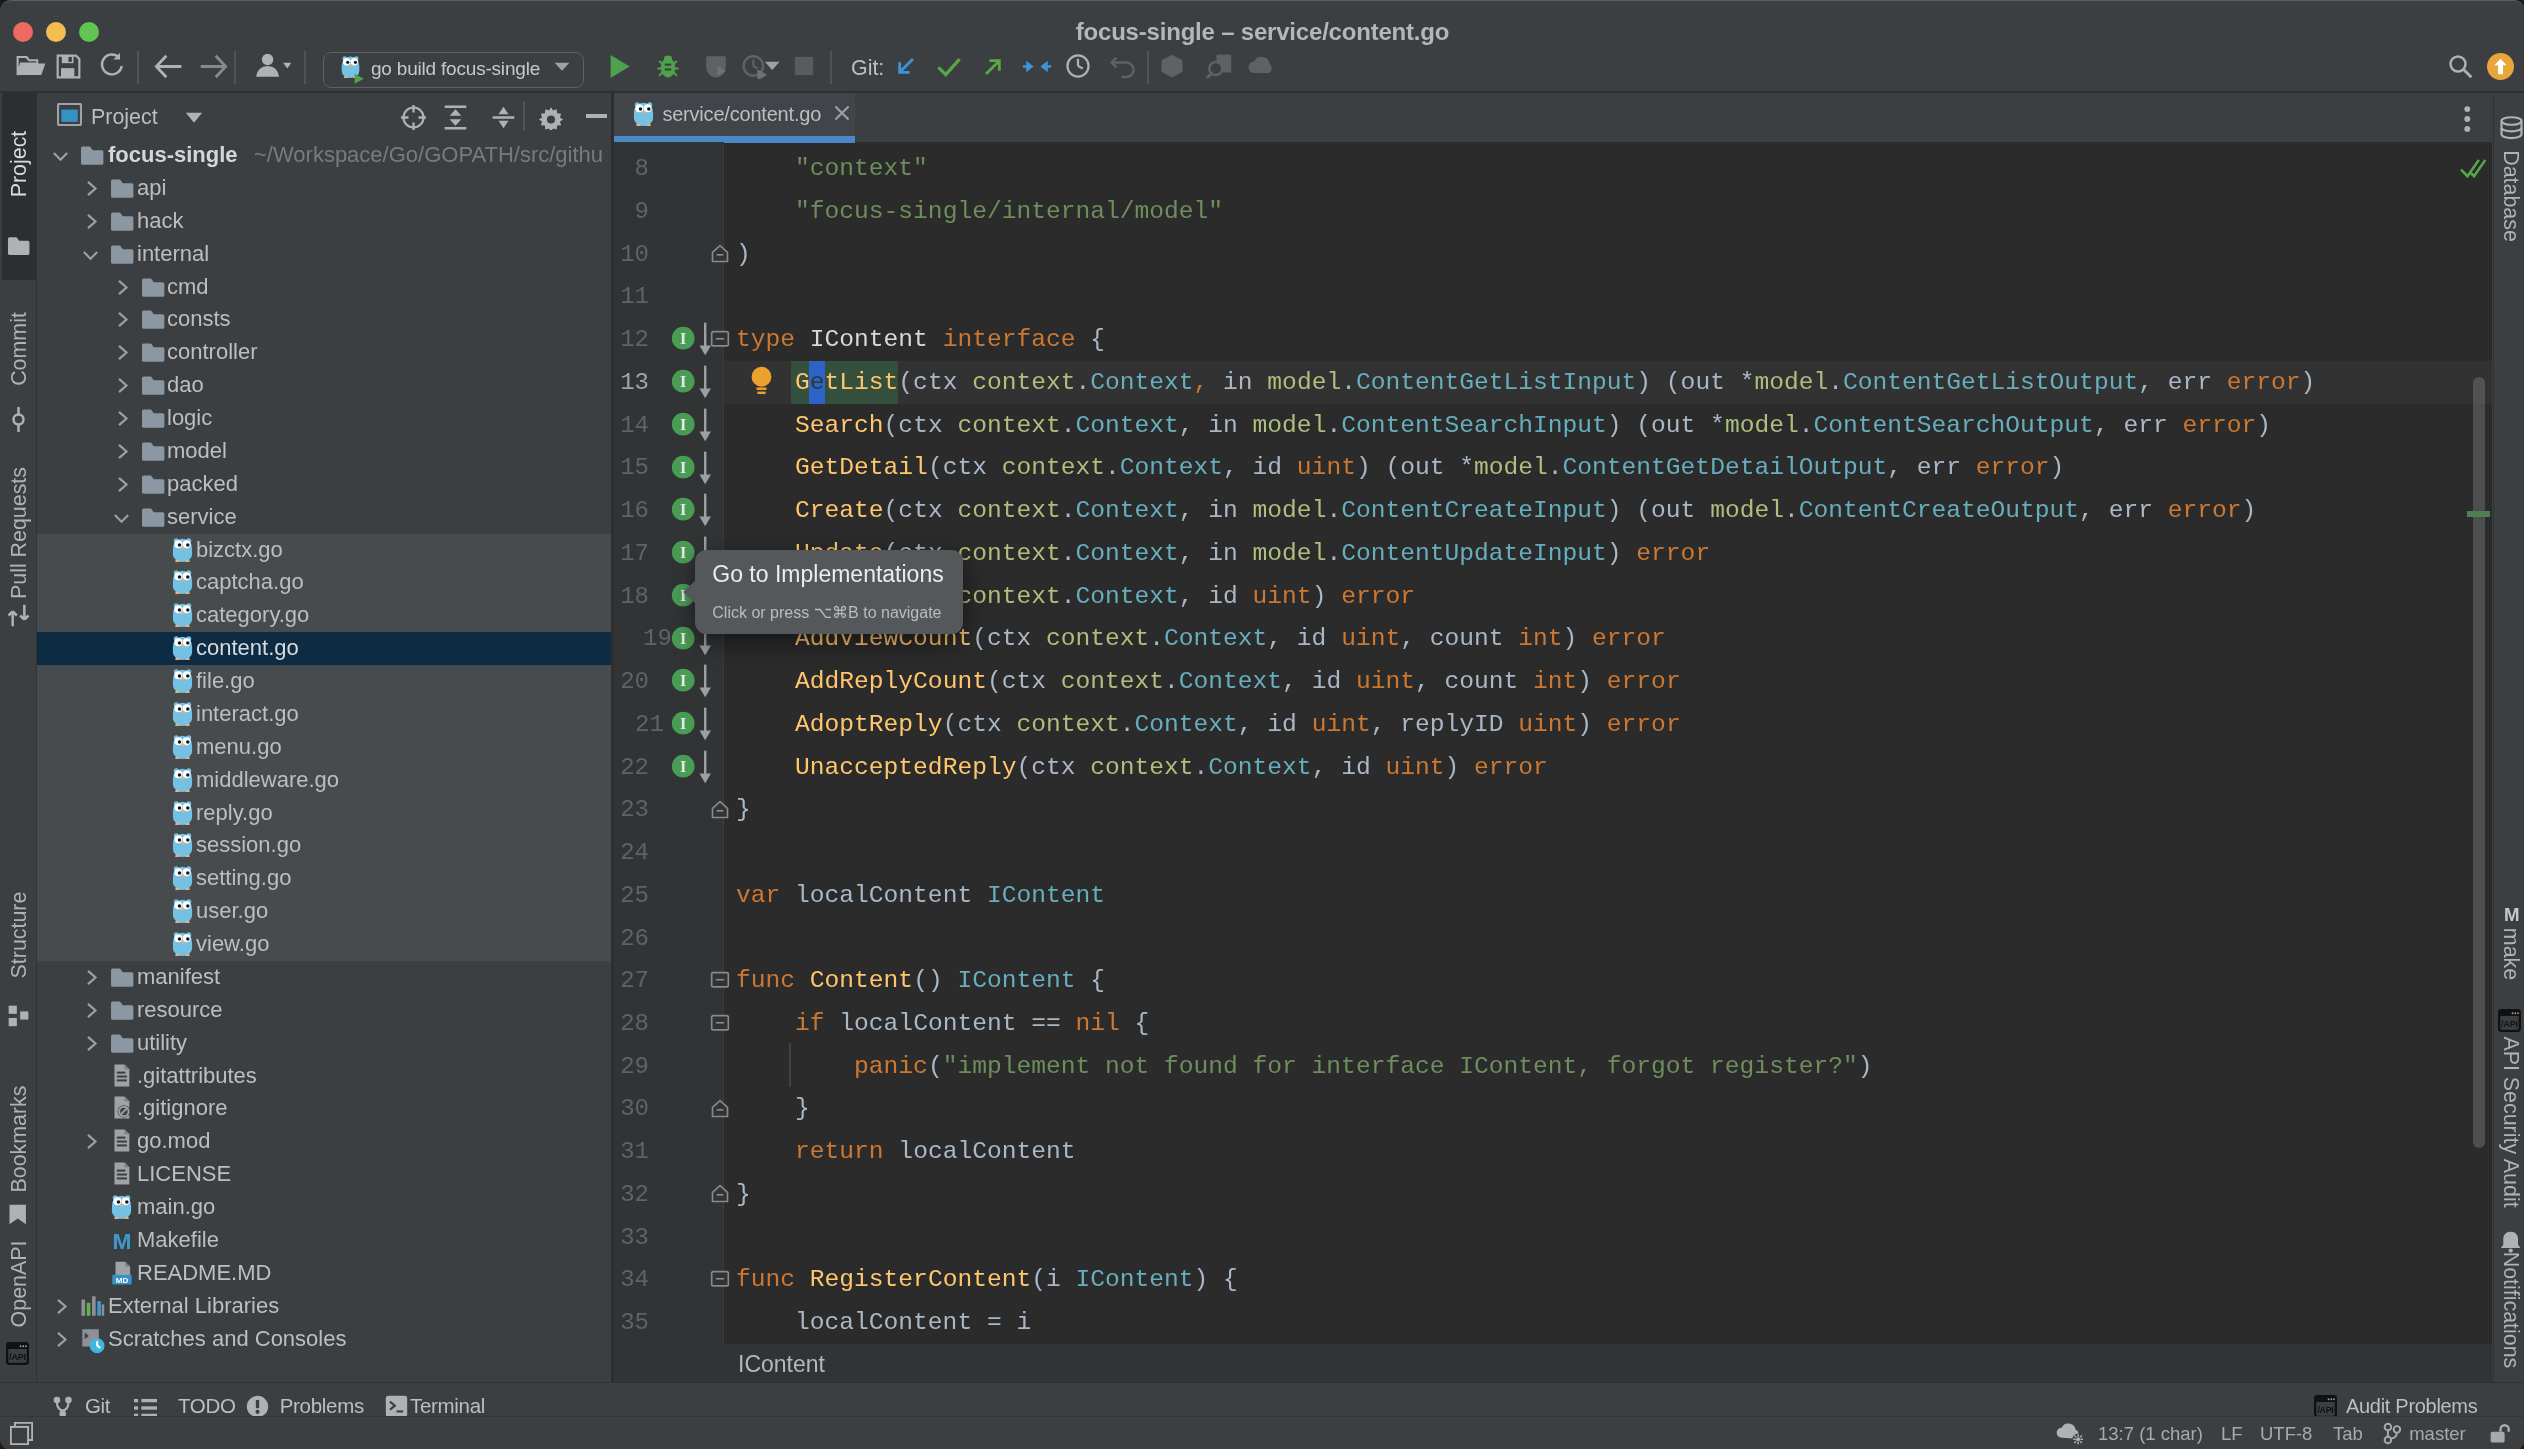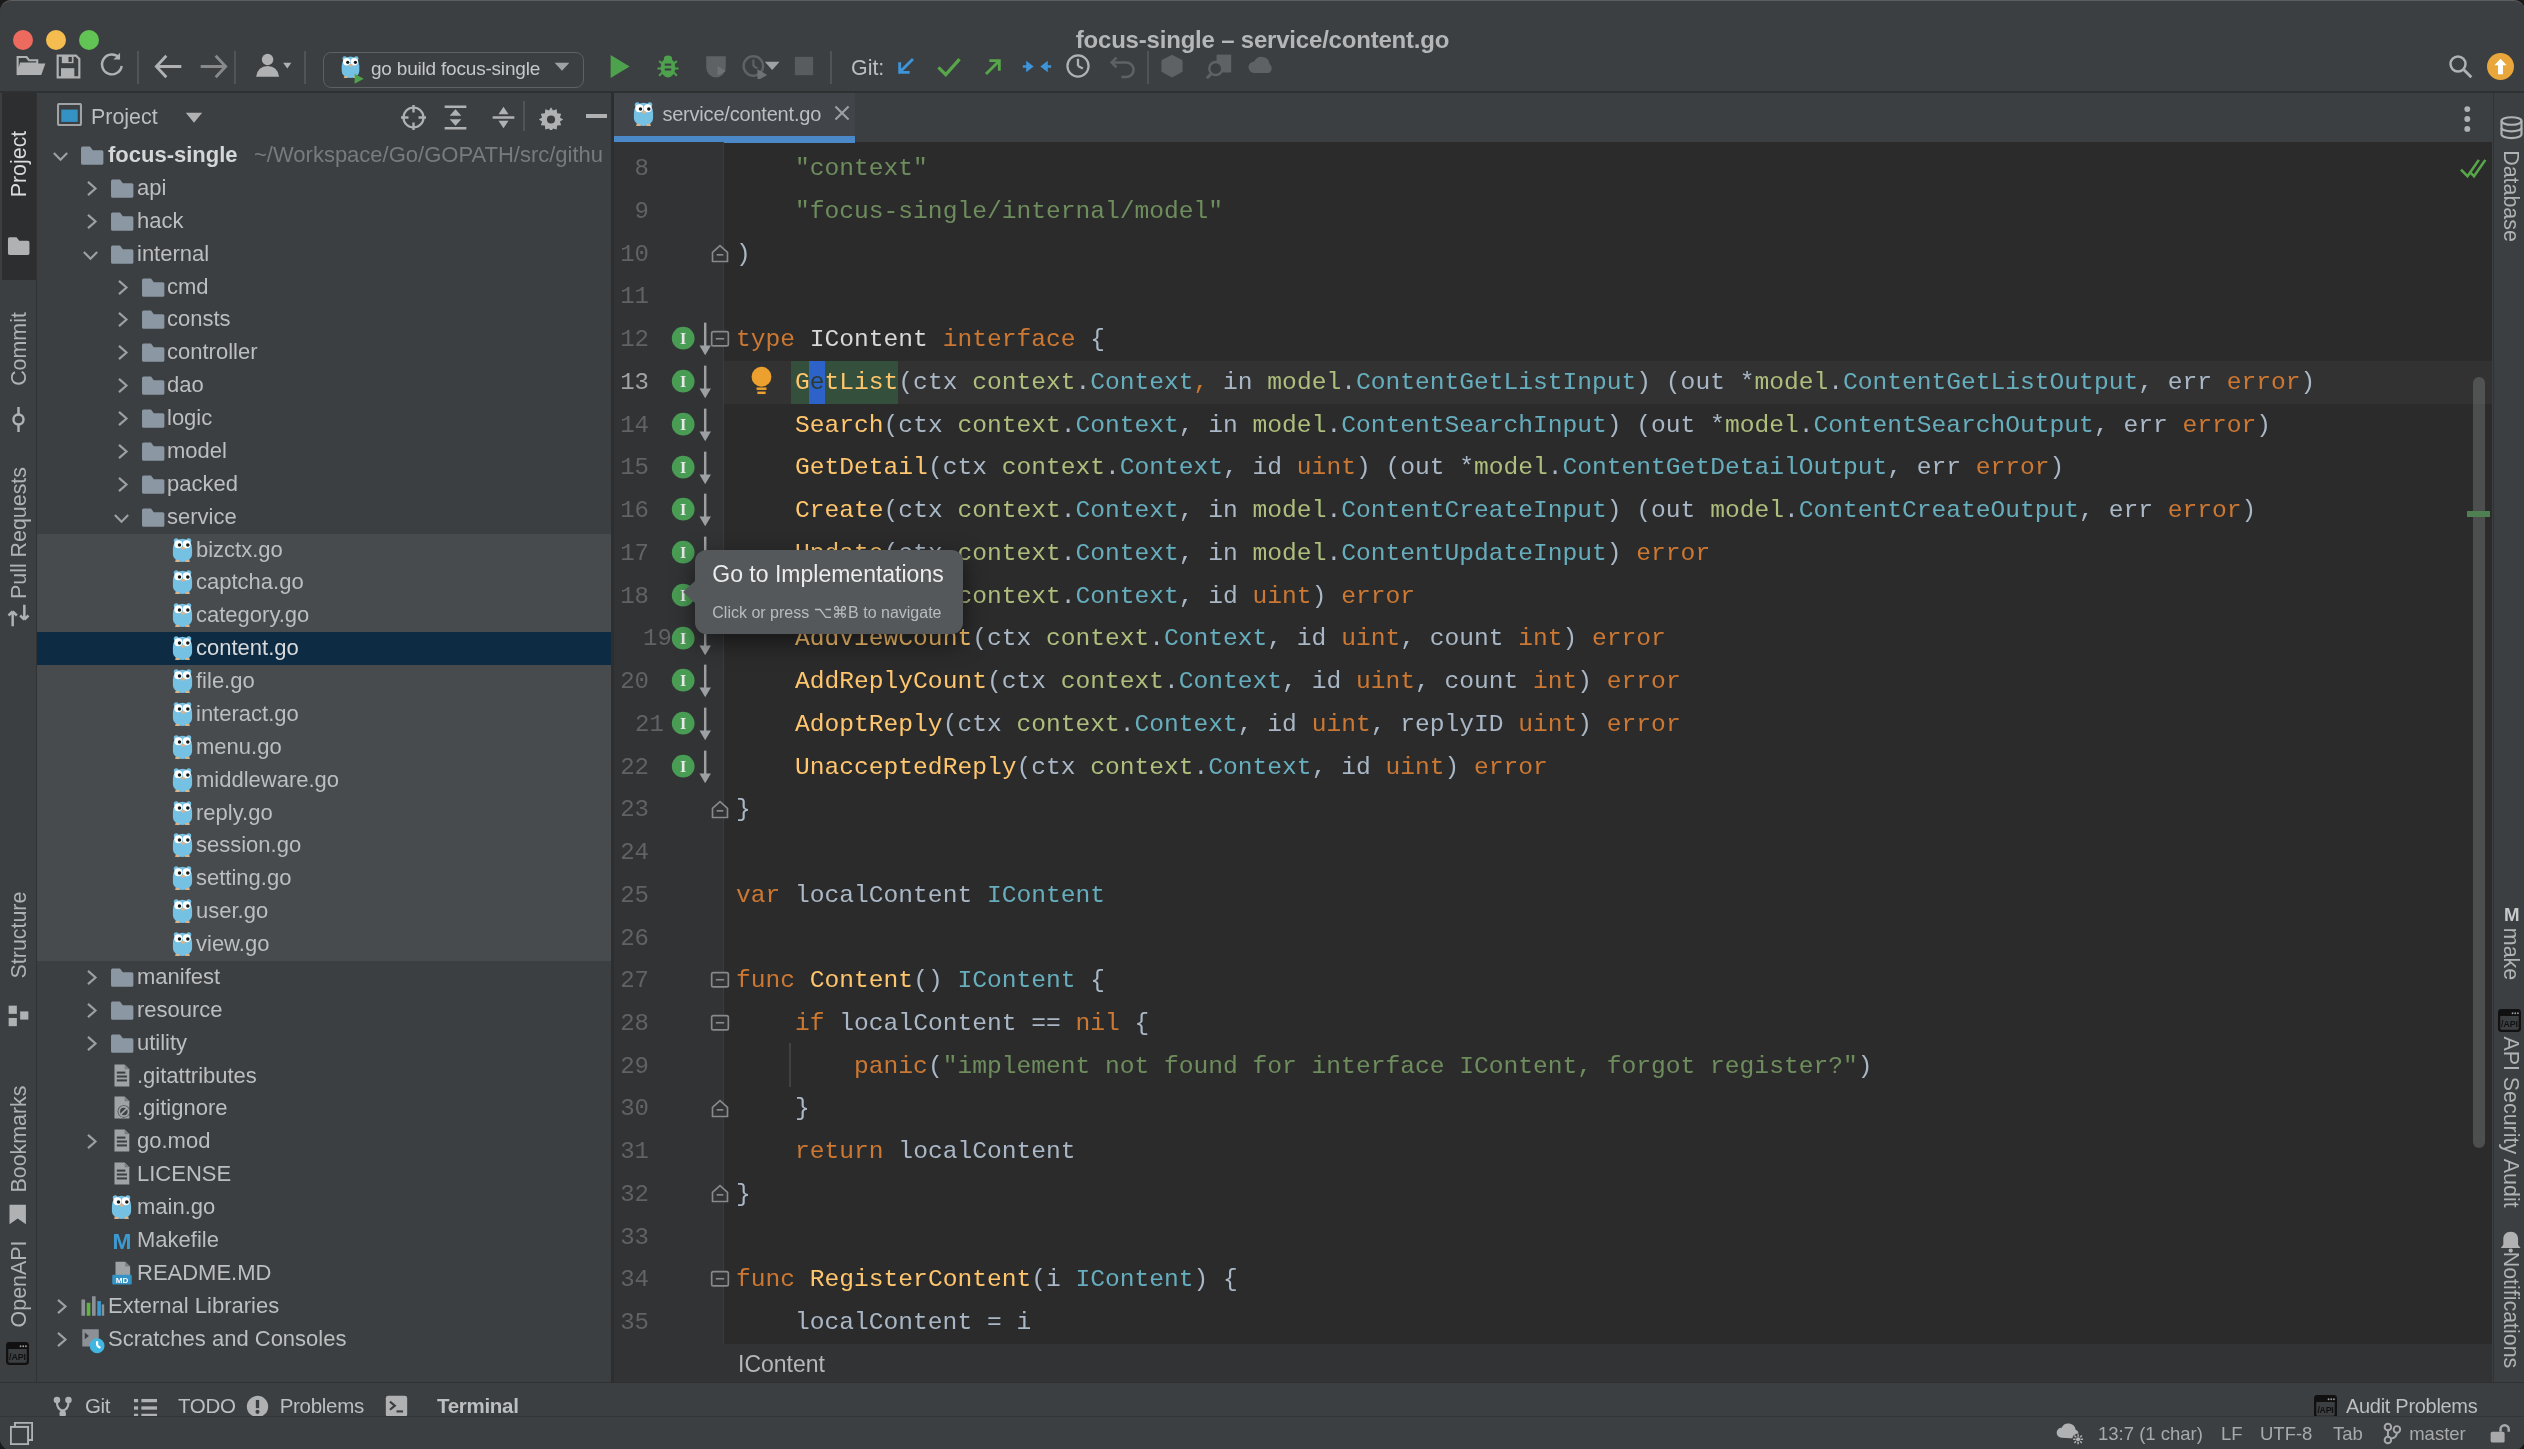--- a/index.html
+++ b/index.html
@@ -1,21 +1,21 @@
 <!DOCTYPE html>
 <html style="font-size:13px"><head><meta charset="utf-8"><title>focus-single</title>
 <style>
 * { margin:0; padding:0; box-sizing:border-box; }
 html,body { width:2525px; height:1450px; background:#1a1a1a; overflow:hidden; }
 body { font-family:"Liberation Sans", sans-serif; }
 #win { position:absolute; left:0; top:0; width:2525px; height:1450px; background:#3c3f41;
   border-radius:11.5px; overflow:hidden; border-top:1.6px solid #5c5e60;}
 .abs { position:absolute; }
 
-#titlebar { position:absolute; left:0; top:16px; width:2203px; height:38px; }
+#titlebar { position:absolute; left:0; top:8px; width:2203px; height:38px; }
 .tl { position:absolute; top:13px; width:20px; height:20px; border-radius:50%; }
 #title { position:absolute; left:0; top:9px; width:2525px; text-align:center;
   color:#b4b6b8; font-size:24px; font-weight:bold; letter-spacing:-0.2px; }
 #toolbar { position:absolute; left:0; top:38px; width:2525px; height:54px; }
 .sep { position:absolute; top:11.5px; width:1.6px; height:33px; background:#515355; }
 .ticon { position:absolute; top:0; height:54px; display:flex; align-items:center; }
 
 #leftrail { position:absolute; left:0; top:92px; width:36px; height:1289px; background:#3c3f41; }
 .vlabL { position:absolute; color:#b0b2b4; font-size:21.4px; white-space:nowrap;
   transform:translate(-50%,-50%) rotate(-90deg); }
@@ -1043,21 +1043,21 @@
           <circle cx="14" cy="20.5" r="2.5" fill="#3c3f41"></circle>
         </svg>
         <span style="margin-left:10.7px;">Problems</span>
       </div>
 <div class="sitem" style="left:385px;">
         <svg width="23" height="23" viewBox="0 0 28 28" style="">
           <rect x="1" y="1" width="26" height="26" rx="3" fill="#afb1b3"></rect>
           <path d="M6 8 l6 5 -6 5" fill="none" stroke="#3c3f41" stroke-width="2.6"></path>
           <line x1="14" y1="20" x2="22" y2="20" stroke="#3c3f41" stroke-width="2.6"></line>
         </svg>
-        <span style="margin-left:29px;font-weight:bold;">Terminal</span>
+        <span style="margin-left:2px;">Terminal</span>
       </div>
 <div class="sitem" style="left:2314px;">
         <svg width="23" height="23" viewBox="0 0 30 30" style="font-size:25px">
 <path d="M4 1.5 h22 a2.5 2.5 0 0 1 2.5 2.5 v5 h-27 v-5 a2.5 2.5 0 0 1 2.5 -2.5 z" fill="#111111"></path>
 <rect x="1.5" y="1.5" width="27" height="27" rx="3" fill="none" stroke="#111111" stroke-width="3"></rect>
 <circle cx="19" cy="5.5" r="1.2" fill="#9a9da0"></circle>
           <circle cx="22.5" cy="5.5" r="1.2" fill="#9a9da0"></circle>
           <circle cx="26" cy="5.5" r="1.2" fill="#9a9da0"></circle>
 <text x="15" y="23.5" font-size="11.5" font-weight="bold" fill="#111111" text-anchor="middle" font-family="Liberation Sans">/API</text>
         </svg>

